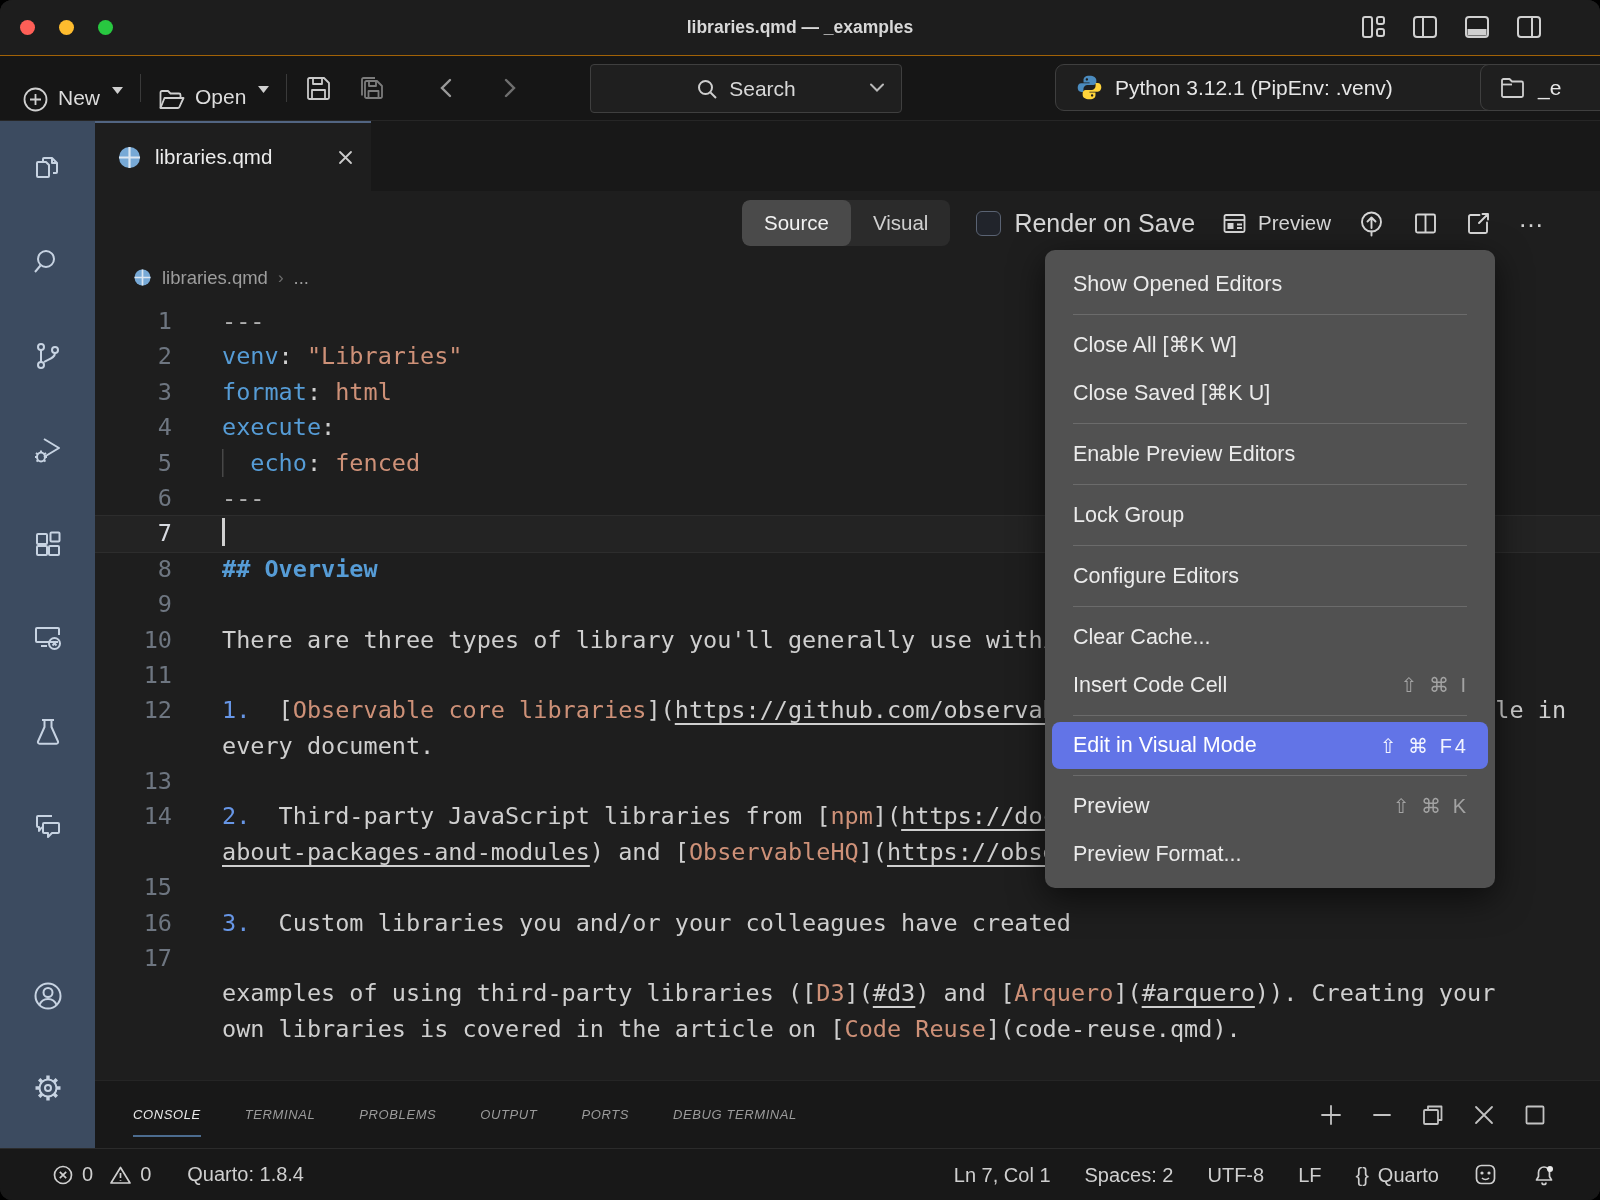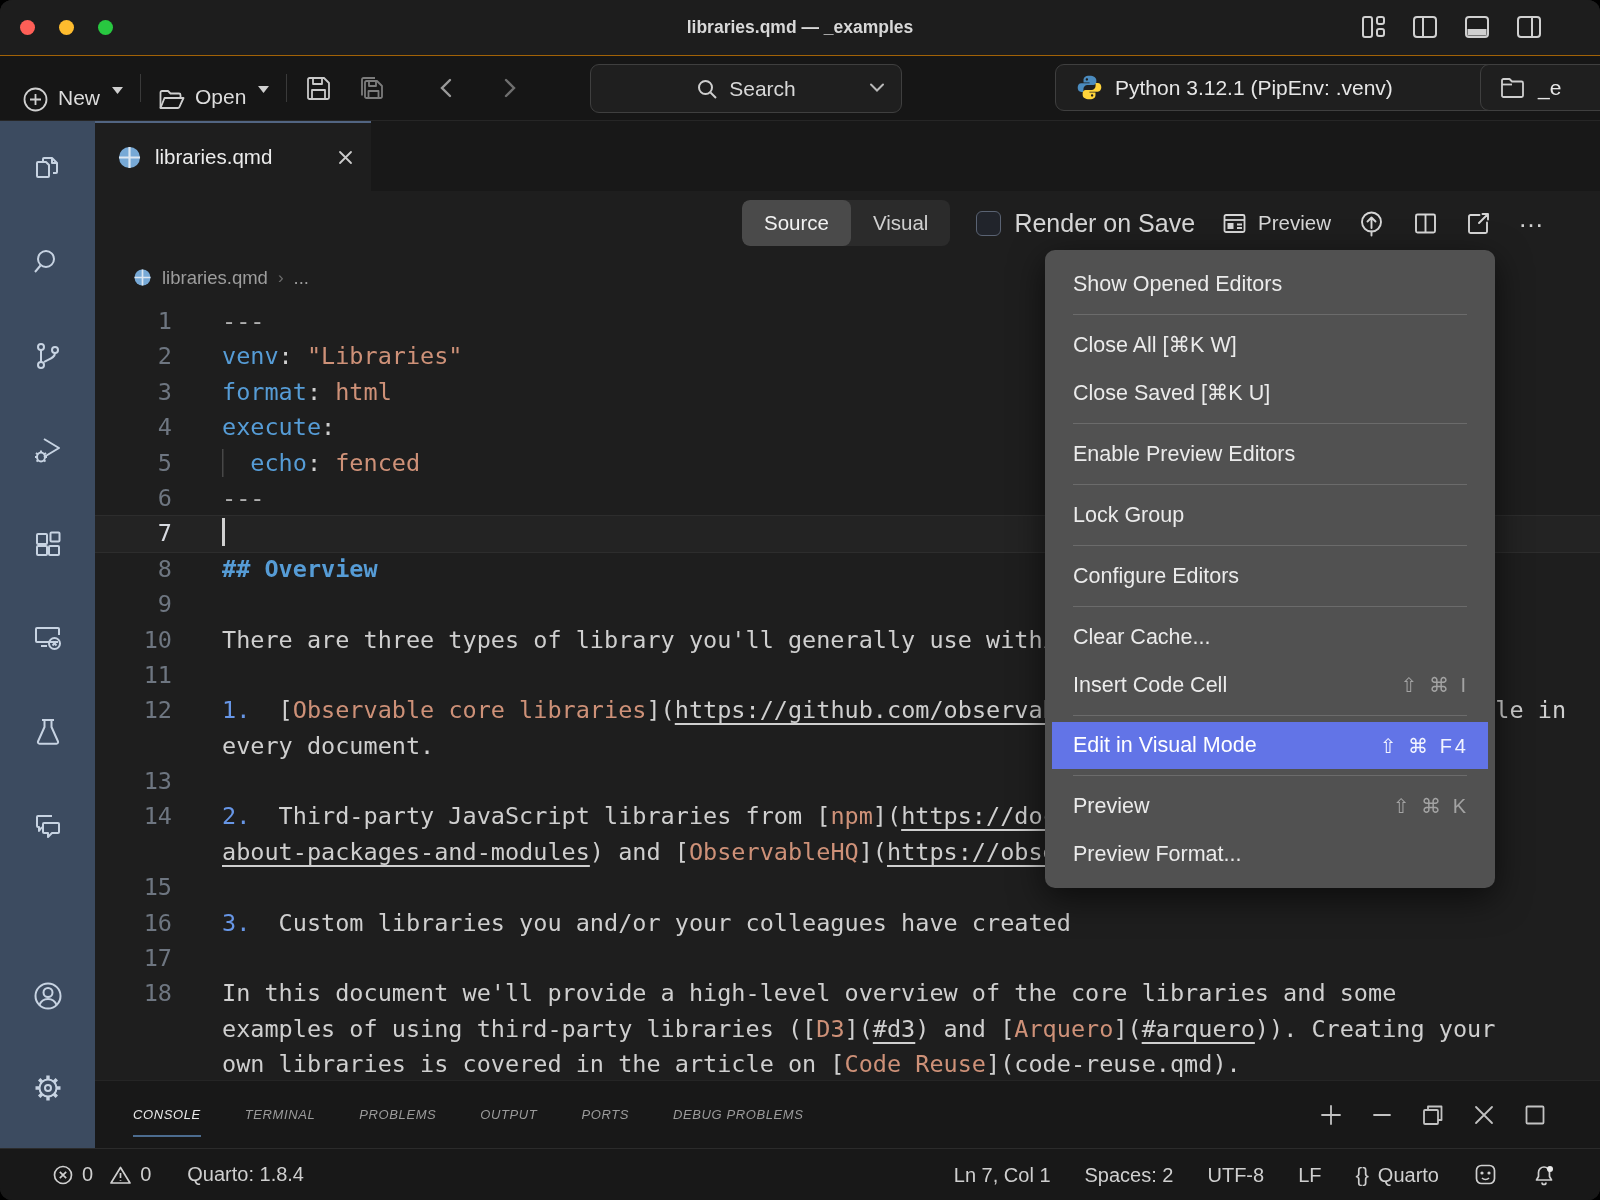--- a/index.html
+++ b/index.html
@@ -15,21 +15,21 @@
     font-size:17.5px;font-weight:600;color:#d8d8d8;}
   .winicons{position:absolute;right:56px;top:12px;display:flex;gap:22px;align-items:center;}
 
   
   .toolbar{position:absolute;left:0;top:56px;right:0;height:64px;background:#161616;border-bottom:1px solid #262626;}
   .tb-left{position:absolute;left:22px;top:0;height:64px;display:flex;align-items:center;}
   .tb-btn{display:flex;align-items:flex-start;gap:9px;color:#dcdcdc;font-size:21px;margin-top:22px;}
   .tb-sep{width:1px;height:28px;background:#3a3a3a;margin:0 16px;}
   .caret{margin-left:2px}
   .searchbox{position:absolute;left:590px;top:8px;width:310px;height:47px;background:#1f1f1f;border:1px solid #3f3f3f;
-    border-radius:9px;display:flex;align-items:center;justify-content:center;gap:11px;color:#d8d8d8;font-size:21px;}
+    border-radius:4px;display:flex;align-items:center;justify-content:center;gap:11px;color:#d8d8d8;font-size:21px;}
   .searchbox .chev{position:absolute;right:16px;top:17px;}
   .pybtn{position:absolute;left:1055px;top:8px;width:469px;height:47px;background:#1f1f1f;border:1px solid #3f3f3f;
     border-radius:9px;display:flex;align-items:center;gap:12px;padding-left:20px;box-sizing:border-box;
     color:#e6e6e6;font-size:21px;white-space:nowrap;}
   .folderbtn{position:absolute;left:1480px;top:8px;width:140px;height:47px;background:#1f1f1f;border:1px solid #3f3f3f;
     border-radius:9px;display:flex;align-items:center;gap:12px;padding-left:18px;box-sizing:border-box;
     color:#e6e6e6;font-size:21px;}
 
   
   .activitybar{position:absolute;left:0;top:121px;bottom:52px;width:95px;background:#3c4b60;display:flex;flex-direction:column;align-items:center;}
@@ -75,21 +75,21 @@
   .sg-num{color:#6796e6}
   .sg-link{color:#ce9178}
   .sg-url{color:#cfcfcf;text-decoration:underline;text-underline-offset:5px;text-decoration-thickness:1.5px;}
   .sg-guide{box-shadow:inset 1.5px 0 0 #474747;}
 
   
   .ctxmenu{position:absolute;left:1045px;top:250px;width:450px;background:#515151;border-radius:10px;
     box-shadow:0 10px 34px rgba(0,0,0,.6);padding:10px 0;z-index:50;box-sizing:border-box;}
   .mi{height:48px;display:flex;align-items:center;font-size:21.5px;color:#ebebeb;padding:0 26px 0 28px;}
   .mi .sc{margin-left:auto;color:#a3a3a3;font-size:20px;letter-spacing:3px;}
-  .mi.hl{background:#6274e7;border-radius:0;margin:0 7px;padding:0 19px 0 21px;color:#ffffff;height:47px;}
+  .mi.hl{background:#6274e7;border-radius:8px;margin:0 7px;padding:0 19px 0 21px;color:#ffffff;height:47px;}
   .mi.hl .sc{color:#f2f4ff;}
   .msep{height:13px;position:relative;}
   .msep::after{content:"";position:absolute;left:28px;right:28px;top:6px;height:1px;background:#6b6b6b;}
 
   
   .panelbar{position:absolute;left:95px;right:0;top:1080px;height:68px;background:#181818;border-top:1px solid #252525;
     box-sizing:border-box;display:flex;align-items:center;}
   .ptabs{display:flex;gap:44px;padding-left:38px;align-items:center;height:100%;}
   .ptab{font-size:13px;letter-spacing:.6px;color:#9b9b9b;height:100%;display:flex;align-items:center;position:relative;font-style:italic;}
   .ptab.active{color:#e8e8e8;}
@@ -426,21 +426,20 @@
           <div class="crow"><span class="ln">10</span><span class="lc"><span class="sg-p">There are three types of library you'll generally use within OJS:</span></span></div>
           <div class="crow"><span class="ln">11</span><span class="lc"></span></div>
           <div class="crow"><span class="ln">12</span><span class="lc"><span class="sg-num">1.</span><span class="sg-p">  [</span><span class="sg-link">Observable core libraries</span><span class="sg-p">](</span><span class="sg-url">https://github.com/observablehq/stdlib</span><span class="sg-p">) implicitly available in</span></span></div>
           <div class="crow"><span class="ln"></span><span class="lc"><span class="sg-p">every document.</span></span></div>
           <div class="crow"><span class="ln">13</span><span class="lc"></span></div>
           <div class="crow"><span class="ln">14</span><span class="lc"><span class="sg-num">2.</span><span class="sg-p">  Third-party JavaScript libraries from [</span><span class="sg-link">npm</span><span class="sg-p">](</span><span class="sg-url">https://docs.npmjs.com/</span></span></div>
           <div class="crow"><span class="ln"></span><span class="lc"><span class="sg-url">about-packages-and-modules</span><span class="sg-p">) and [</span><span class="sg-link">ObservableHQ</span><span class="sg-p">](</span><span class="sg-url">https://observablehq.com</span><span class="sg-p">)</span></span></div>
           <div class="crow"><span class="ln">15</span><span class="lc"></span></div>
           <div class="crow"><span class="ln">16</span><span class="lc"><span class="sg-num">3.</span><span class="sg-p">  Custom libraries you and/or your colleagues have created</span></span></div>
           <div class="crow"><span class="ln">17</span><span class="lc"></span></div>
-          <div class="crow"><span class="ln">18</span><span class="lc"><span class="sg-p">In this document we'll provide a high-level overview of the core libraries and some</span></span></div>
           <div class="crow"><span class="ln"></span><span class="lc"><span class="sg-p">examples of using third-party libraries ([</span><span class="sg-link">D3</span><span class="sg-p">](</span><span class="sg-url">#d3</span><span class="sg-p">) and [</span><span class="sg-link">Arquero</span><span class="sg-p">](</span><span class="sg-url">#arquero</span><span class="sg-p">)). Creating your</span></span></div>
           <div class="crow"><span class="ln"></span><span class="lc"><span class="sg-p">own libraries is covered in the article on [</span><span class="sg-link">Code Reuse</span><span class="sg-p">](code-reuse.qmd).</span></span></div>
         </div>
     </div>
   </div>
 
   <div class="ctxmenu" id="ctx-menu">
       <div class="mi">
         <span>Show Opened Editors</span>
       </div>
@@ -486,21 +485,21 @@
       </div>
     </div>
 
   <div class="panelbar">
     <div class="ptabs" id="panel-tabs">
         <div class="ptab active">CONSOLE</div>
         <div class="ptab">TERMINAL</div>
         <div class="ptab">PROBLEMS</div>
         <div class="ptab">OUTPUT</div>
         <div class="ptab">PORTS</div>
-        <div class="ptab">DEBUG PROBLEMS</div>
+        <div class="ptab">DEBUG TERMINAL</div>
       </div>
     <div class="picons">
       <span>
         <svg width="26" height="26" viewBox="0 0 26 26" stroke="#c2c2c2" stroke-width="1.8" stroke-linecap="round">
             <path d="M13 4v18M4 13h18"></path>
           </svg>
       </span>
       <span>
         <svg width="26" height="26" viewBox="0 0 26 26" stroke="#c2c2c2" stroke-width="1.8" stroke-linecap="round">
             <path d="M5 13h16"></path>

